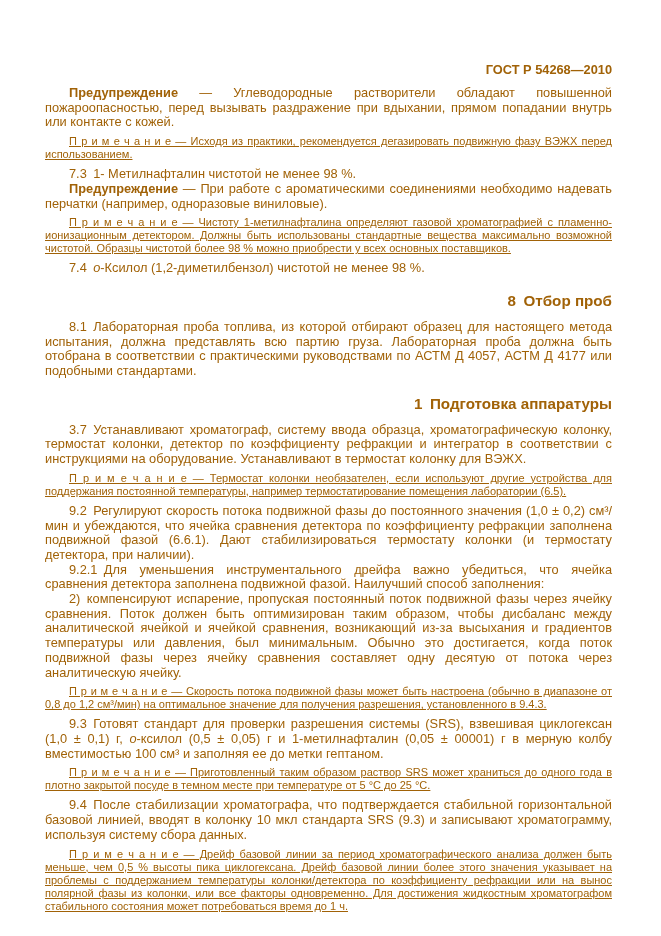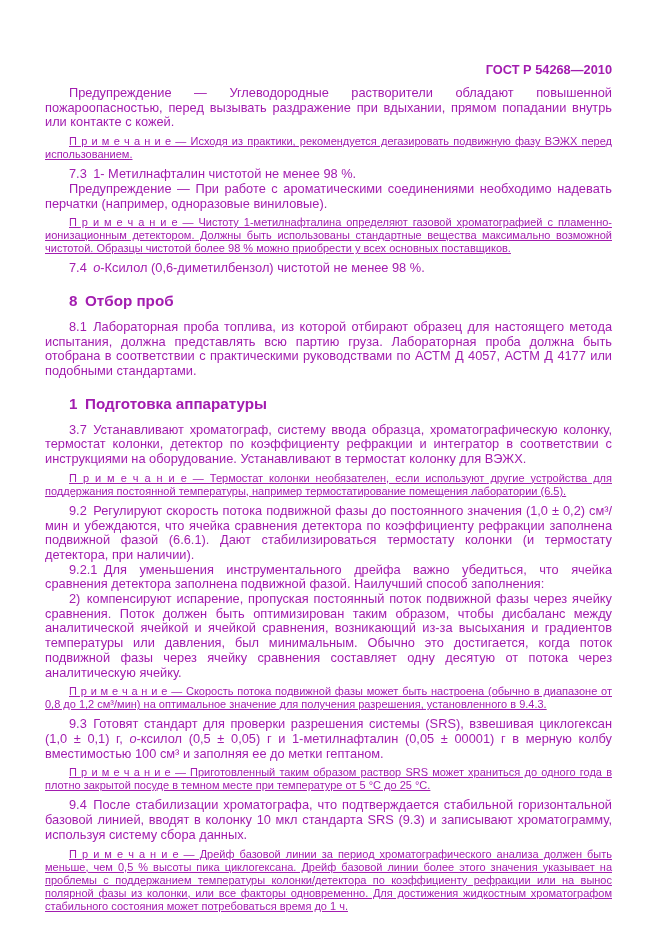--- a/index.html
+++ b/index.html
@@ -5,21 +5,21 @@
   html, body {
     margin: 0;
     padding: 0;
     background: #ffffff;
   }
   .page {
     position: relative;
     width: 661px;
     height: 936px;
     background: #ffffff;
-    color: #a21caf;
+    color: #a16207;
     font-family: "Liberation Sans", sans-serif;
     box-sizing: border-box;
     padding: 62px 49px 0 45px;
     overflow: hidden;
   }
   .doc-code {
     text-align: right;
     font-weight: bold;
     font-size: 12.8px;
     line-height: 15px;
@@ -39,42 +39,43 @@
     text-align: justify;
     text-indent: 24px;
     text-decoration: underline;
   }
   h2.sect {
     font-size: 15.2px;
     line-height: 18px;
     font-weight: bold;
     margin: 16px 0 10px 0;
     text-indent: 24px;
+    text-align: right;
   }
-  .lead-bold { font-weight: normal; }
+  .lead-bold { font-weight: bold; }
   .ital { font-style: italic; }
 </style>
 </head>
 <body>
 
 <div class="page">
 
   <div class="doc-code">ГОСТ Р 54268—2010</div>
 
   <p class="body"><span class="lead-bold">Предупреждение</span><span> — Углеводородные растворители обладают повышенной пожароопасностью, перед вызывать раздражение при вдыхании, прямом попадании внутрь или контакте с кожей.</span></p>
 
   <p class="note">П р и м е ч а н и е — Исходя из практики, рекомендуется дегазировать подвижную фазу ВЭЖХ перед использованием.</p>
 
   <p class="body">7.3 1- Метилнафталин чистотой не менее 98 %.</p>
 
   <p class="body"><span class="lead-bold">Предупреждение</span><span> — При работе с ароматическими соединениями необходимо надевать перчатки (например, одноразовые виниловые).</span></p>
 
   <p class="note">П р и м е ч а н и е — Чистоту 1-метилнафталина определяют газовой хроматографией с пламенно-ионизационным детектором. Должны быть использованы стандартные вещества максимально возможной чистотой. Образцы чистотой более 98 % можно приобрести у всех основных поставщиков.</p>
 
-  <p class="body"><span>7.4 </span><span class="ital">о</span><span>-Ксилол (0,6-диметилбензол) чистотой не менее 98 %.</span></p>
+  <p class="body"><span>7.4 </span><span class="ital">о</span><span>-Ксилол (1,2-диметилбензол) чистотой не менее 98 %.</span></p>
 
   <h2 class="sect">8 Отбор проб</h2>
 
   <p class="body">8.1 Лабораторная проба топлива, из которой отбирают образец для настоящего метода испытания, должна представлять всю партию груза. Лабораторная проба должна быть отобрана в соответствии с практическими руководствами по АСТМ Д 4057, АСТМ Д 4177 или подобными стандартами.</p>
 
   <h2 class="sect">1 Подготовка аппаратуры</h2>
 
   <p class="body">3.7 Устанавливают хроматограф, систему ввода образца, хроматографическую колонку, термостат колонки, детектор по коэффициенту рефракции и интегратор в соответствии с инструкциями на оборудование. Устанавливают в термостат колонку для ВЭЖХ.</p>
 
   <p class="note">П р и м е ч а н и е — Термостат колонки необязателен, если используют другие устройства для поддержания постоянной температуры, например термостатирование помещения лаборатории (6.5).</p>

